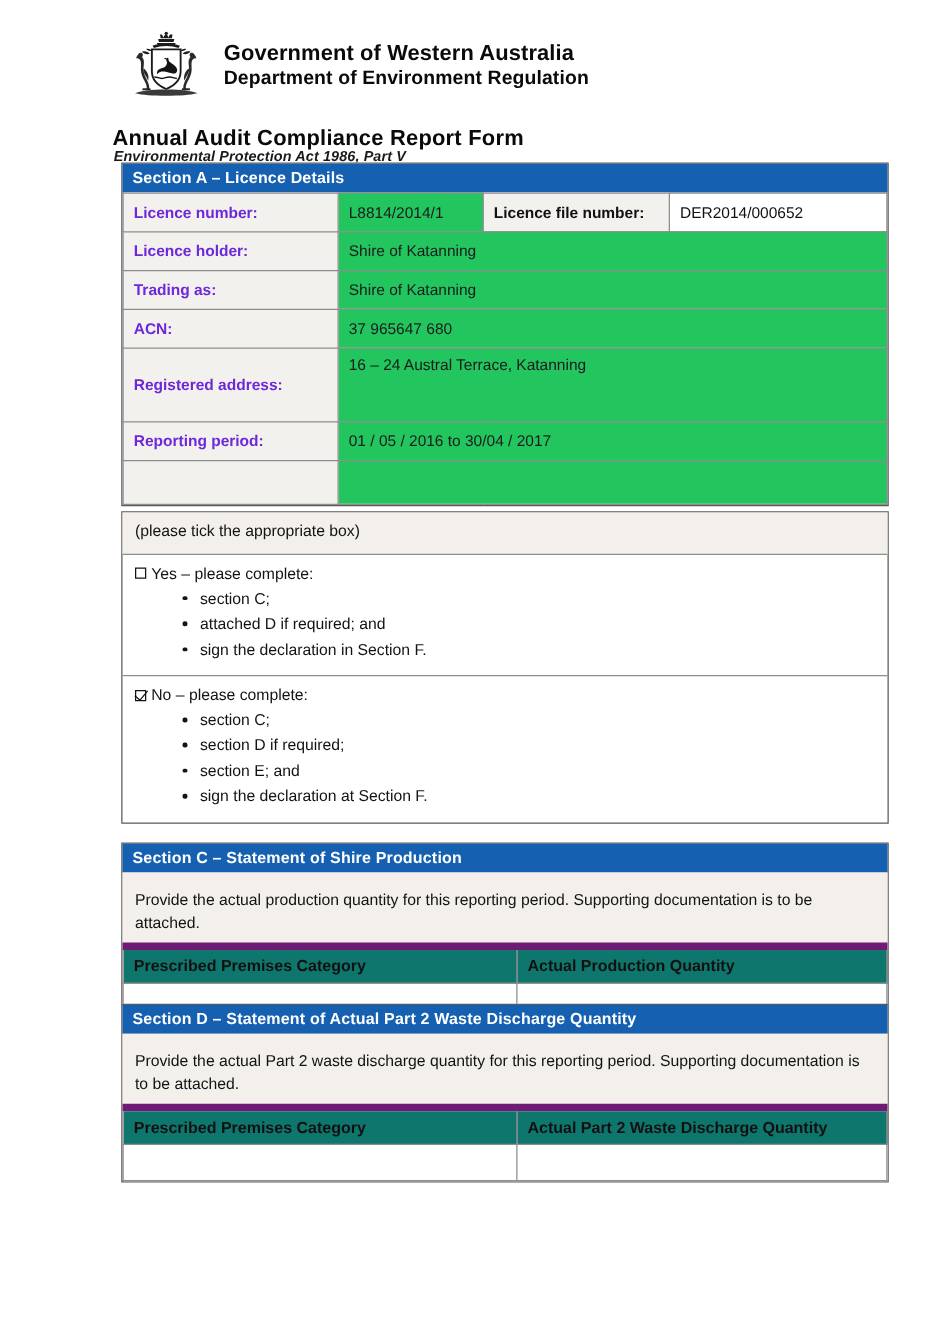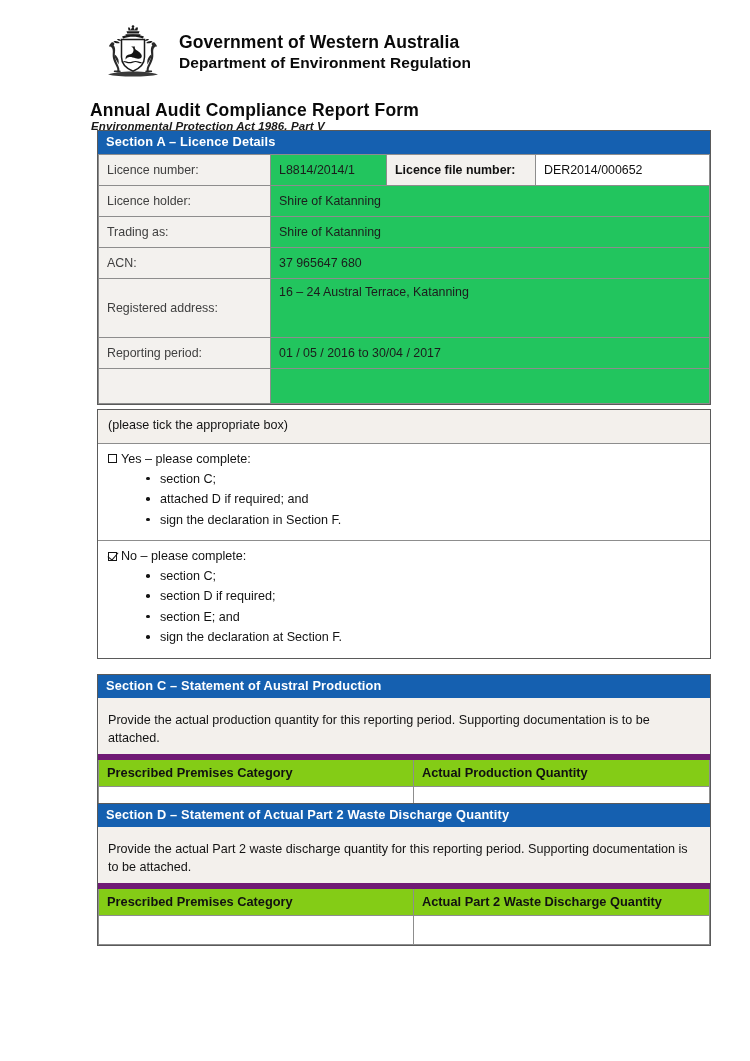--- a/index.html
+++ b/index.html
@@ -105,22 +105,22 @@
     font-size: 12.4px;
   }
   .tblA td {
     border: 1px solid #8d8d8d;
     padding: 6px 0 6px 8px;
     vertical-align: middle;
     height: 18px;
   }
   .tblA td.lbl {
     background: #f3f1ee;
-    font-weight: normal;
-    color: #404040;
+    font-weight: bold;
+    color: #6d28d9;
     width: 163px;
   }
   .tblA td.val {
     background: #22c55e;
     font-weight: normal;
     color: #1c1c1c;
   }
   .tblA td.lbl2 {
     background: #f3f1ee;
     font-weight: bold;
@@ -210,21 +210,21 @@
     border-collapse: collapse;
     table-layout: fixed;
     font-size: 12.8px;
   }
   .tblCD th {
     border: 1px solid #8d8d8d;
     border-top: none;
     text-align: left;
     font-weight: bold;
     padding: 5px 0 6px 8px;
-    background: #84cc16;
+    background: #0f766e;
     color: #111111;
   }
   .tblCD td {
     border: 1px solid #8d8d8d;
     height: 26px;
     background: #ffffff;
   }
   .tblCD .col1 { width: 306px; }
 </style>
 </head>
@@ -341,21 +341,21 @@
       <ul class="b-list">
         <li>section C;</li>
         <li>section D if required;</li>
         <li>section E; and</li>
         <li>sign the declaration at Section F.</li>
       </ul>
     </div>
   </div>
 
   <div class="section" style="top:674px;">
-    <div class="sec-header">Section C – Statement of Austral Production</div>
+    <div class="sec-header">Section C – Statement of Shire Production</div>
     <div class="cd-intro">Provide the actual production quantity for this reporting period. Supporting documentation is to be attached.</div>
     <table class="tblCD">
       <tbody>
           <tr>
         <th class="col1">Prescribed Premises Category</th>
         <th>Actual Production Quantity</th>
       </tr>
       <tr>
         <td></td>
         <td></td>

